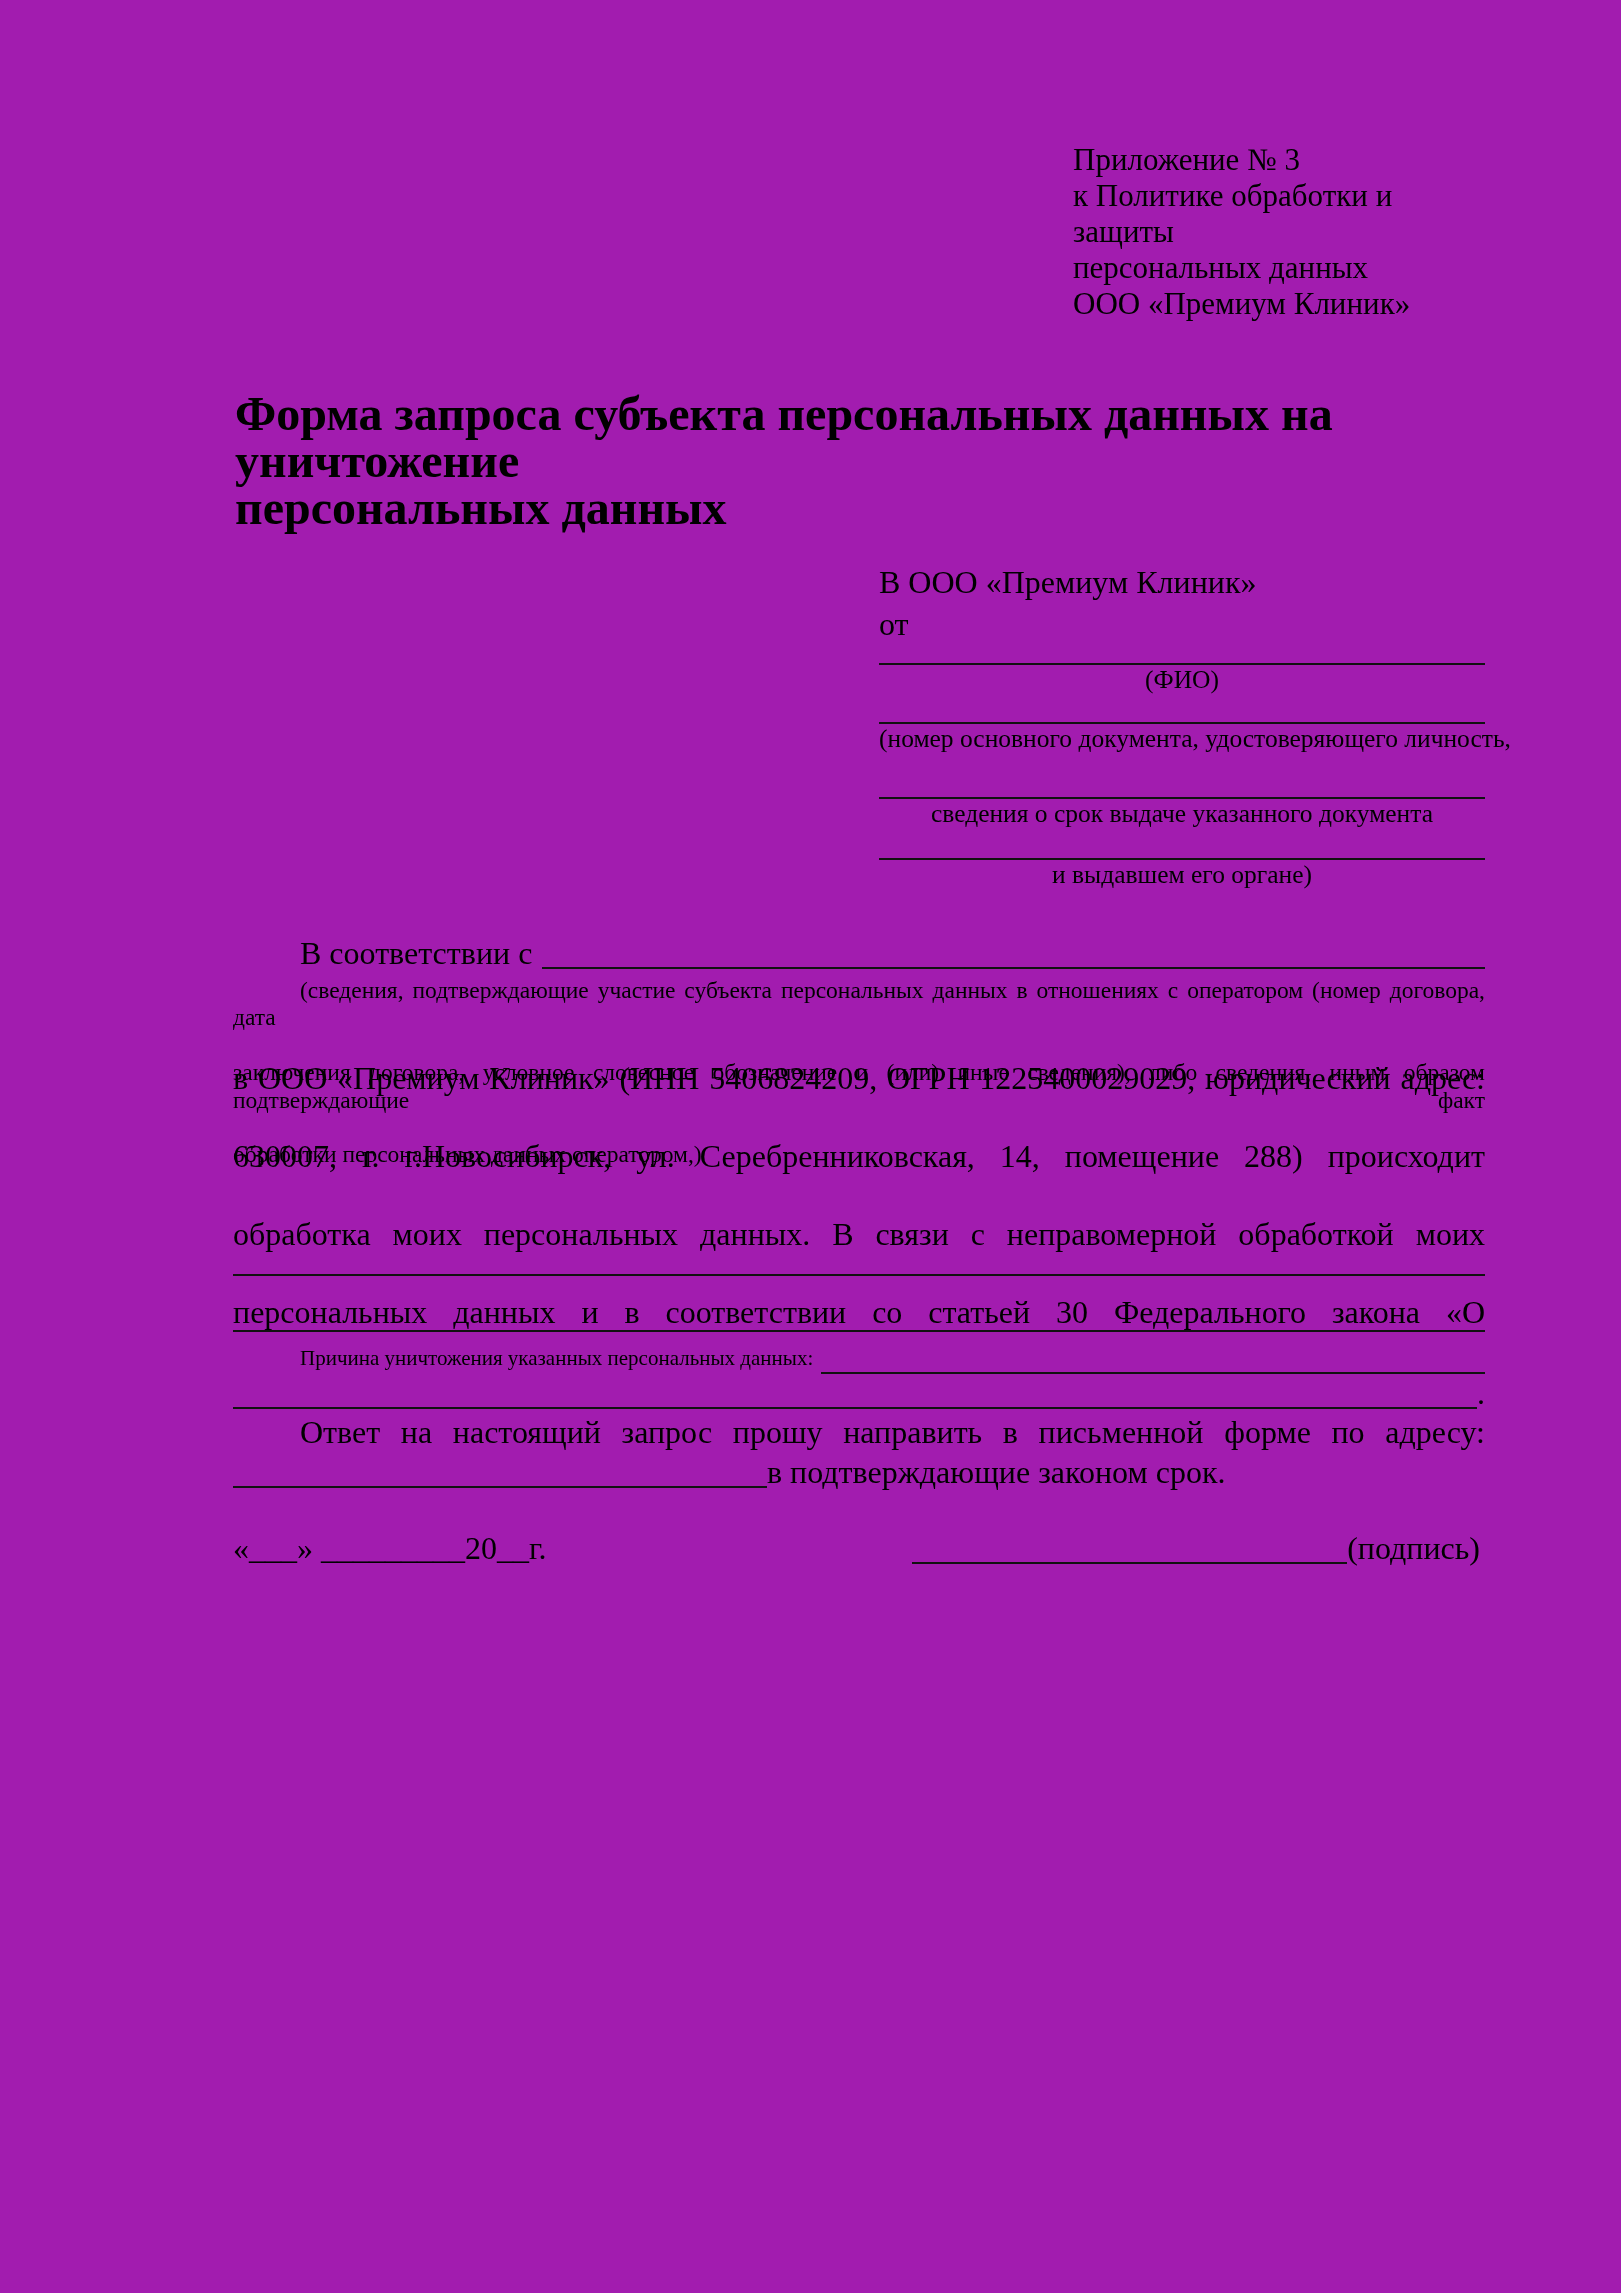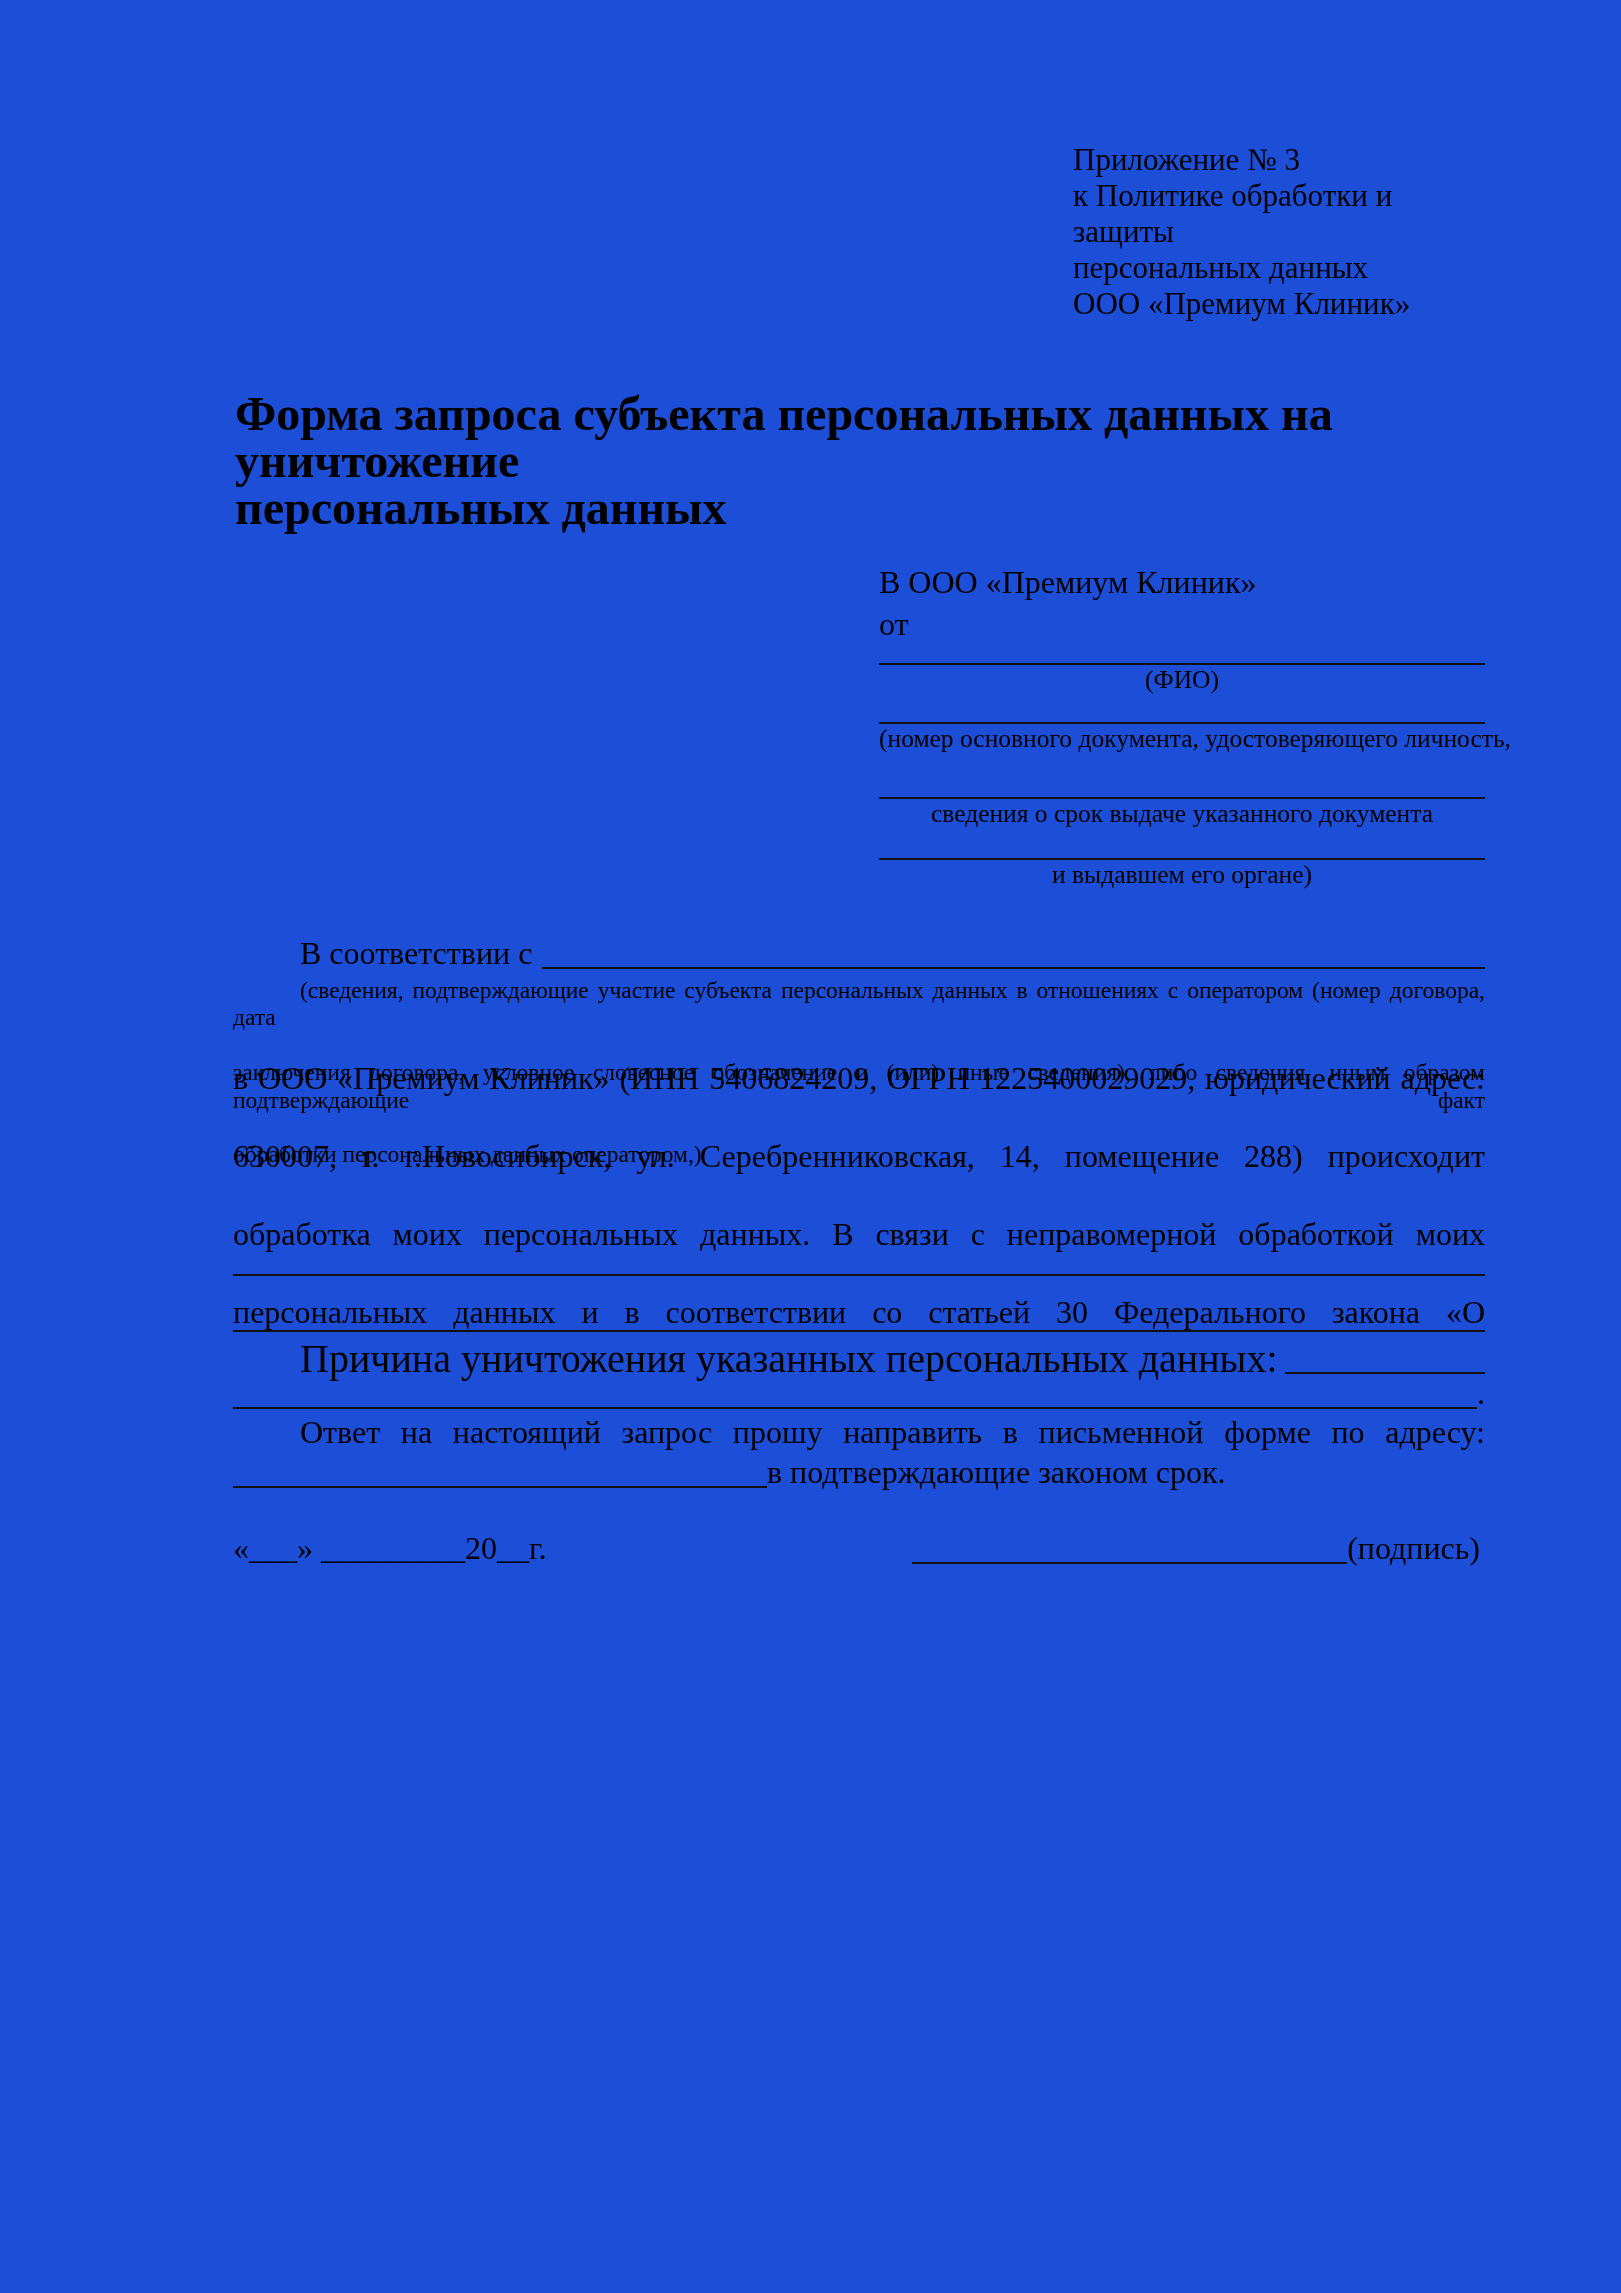--- a/index.html
+++ b/index.html
@@ -1,21 +1,21 @@
 <!DOCTYPE html>
 <html><head>
 <meta charset="utf-8">
 <style>
   * { margin: 0; padding: 0; box-sizing: border-box; }
   html, body { background: #ffffff; }
   #page {
     position: relative;
     width: 1621px;
     height: 2294px;
-    background: #1d4ed8;
+    background: #a21caf;
     color: #000000;
     font-family: "Liberation Serif", "DejaVu Serif", serif;
     overflow: hidden;
   }
   .abs { position: absolute; }
 
   
   #header-block {
     left: 1073px; top: 142px; width: 421px;
     font-size: 31px; line-height: 36px;
@@ -64,21 +64,21 @@
   }
 
   
   .rule { border-top: 2.9px solid #111; height: 0; width: 1252px; }
   #rule-1 { left: 233px; top: 1274px; }
   #rule-2 { left: 233px; top: 1330px; }
 
   
   #reason-row {
     left: 233px; top: 1339px; width: 1252px;
-    font-size: 40px; line-height: 39px;
+    font-size: 21px; line-height: 39px;
     display: flex; align-items: stretch;
   }
   #reason-row .lead { margin-left: 67px; white-space: nowrap; padding-right: 7.8px; }
 
   
   #rule-period-row {
     left: 233px; top: 1374px; width: 1252px;
     font-size: 32px; line-height: 39px;
     display: flex; align-items: stretch;
   }

